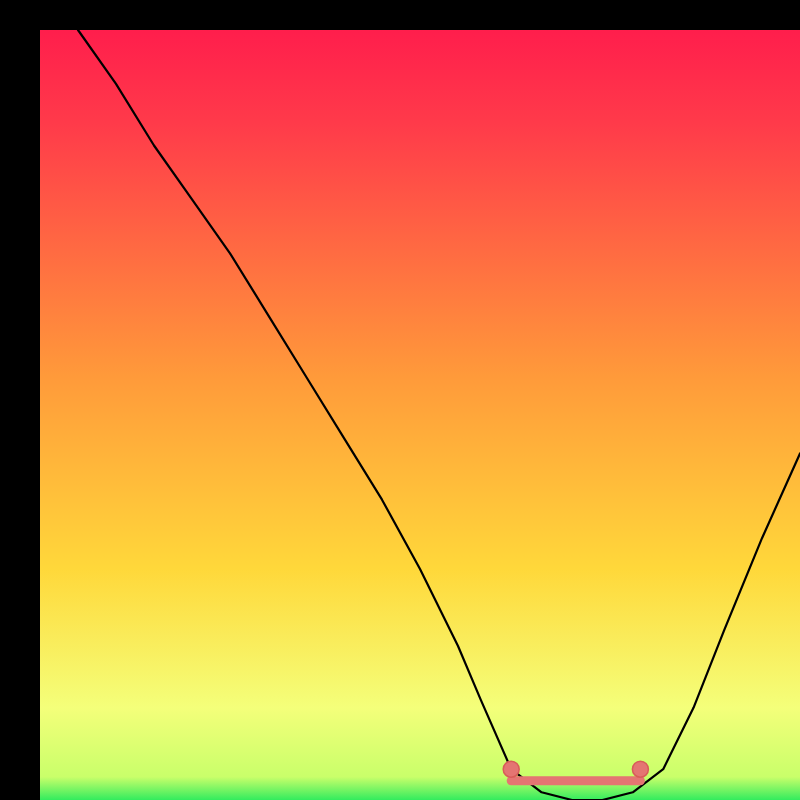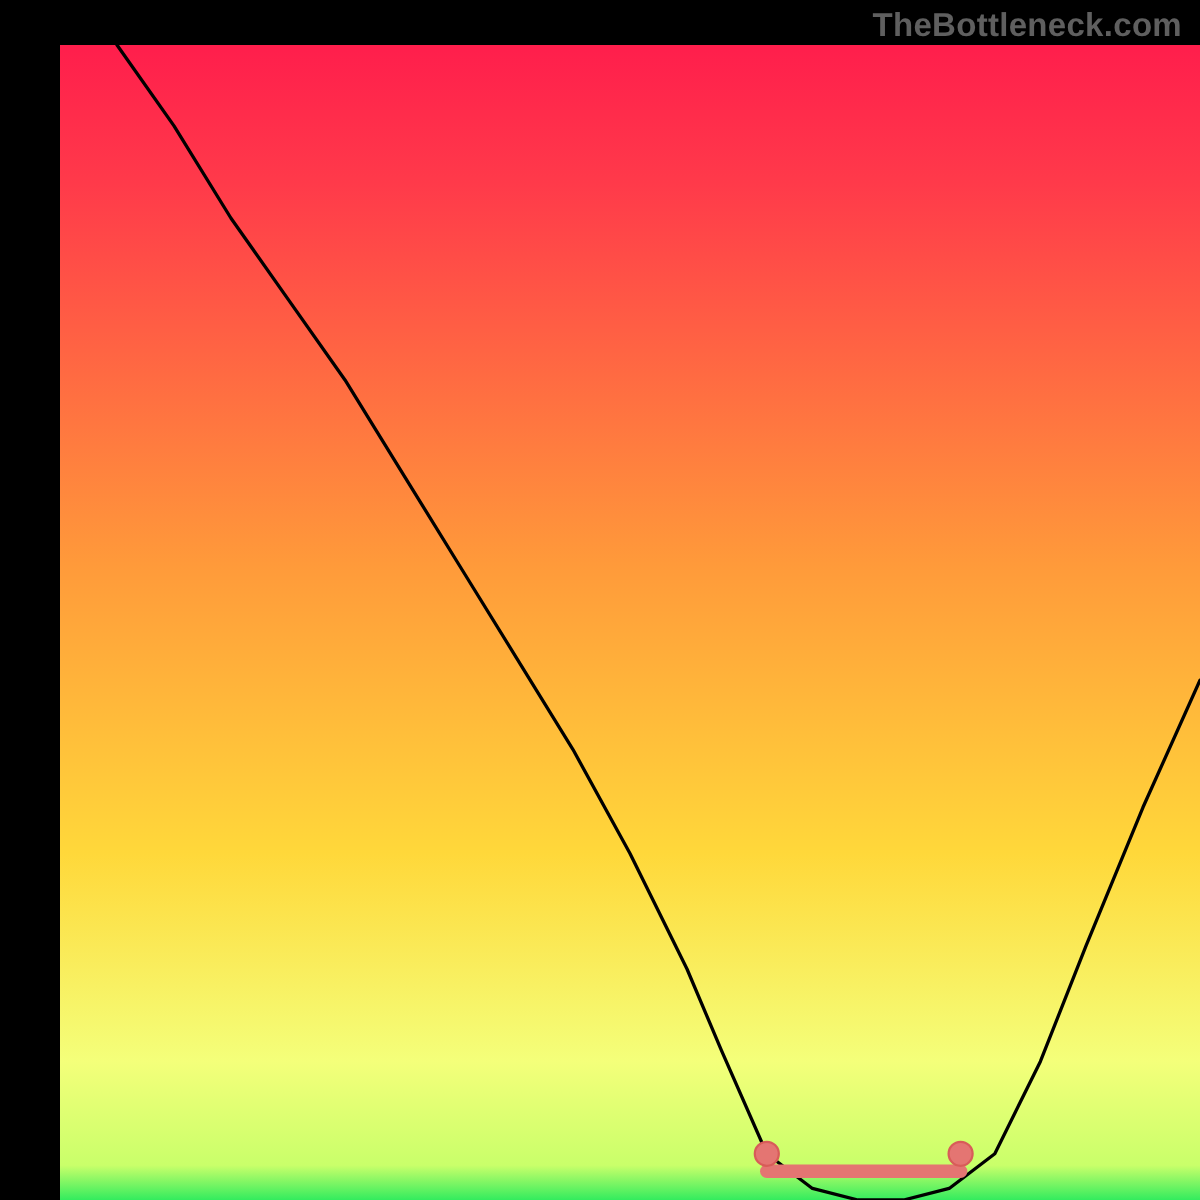--- a/index.html
+++ b/index.html
@@ -32,21 +32,20 @@
   svg.plot {
     position: absolute;
     top: 0;
     left: 0;
   }
 </style>
 </head>
 <body>
 
 <div class="chart-wrap">
-  <div class="watermark">TheBottleneck.com</div>
 
   <svg class="plot" width="800" height="800" viewBox="0 0 800 800">
     <defs>
       <linearGradient id="bgGrad" x1="0" y1="0" x2="0" y2="1">
         <stop id="g0" offset="0%" stop-color="#ff1e4c"></stop>
         <stop id="g1" offset="12%" stop-color="#ff3a4a"></stop>
         <stop id="g2" offset="45%" stop-color="#ff9a3a"></stop>
         <stop id="g3" offset="70%" stop-color="#ffd83a"></stop>
         <stop id="g4" offset="88%" stop-color="#f4ff7a"></stop>
         <stop id="g5" offset="97%" stop-color="#c9ff6a"></stop>

